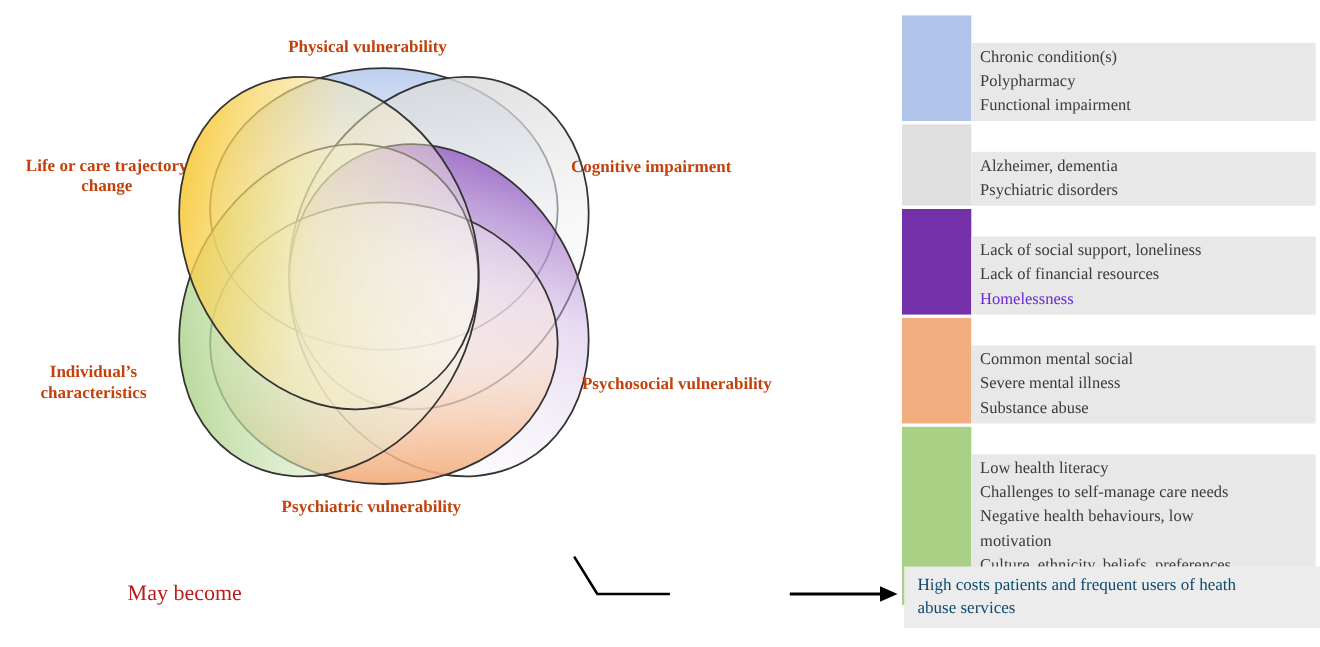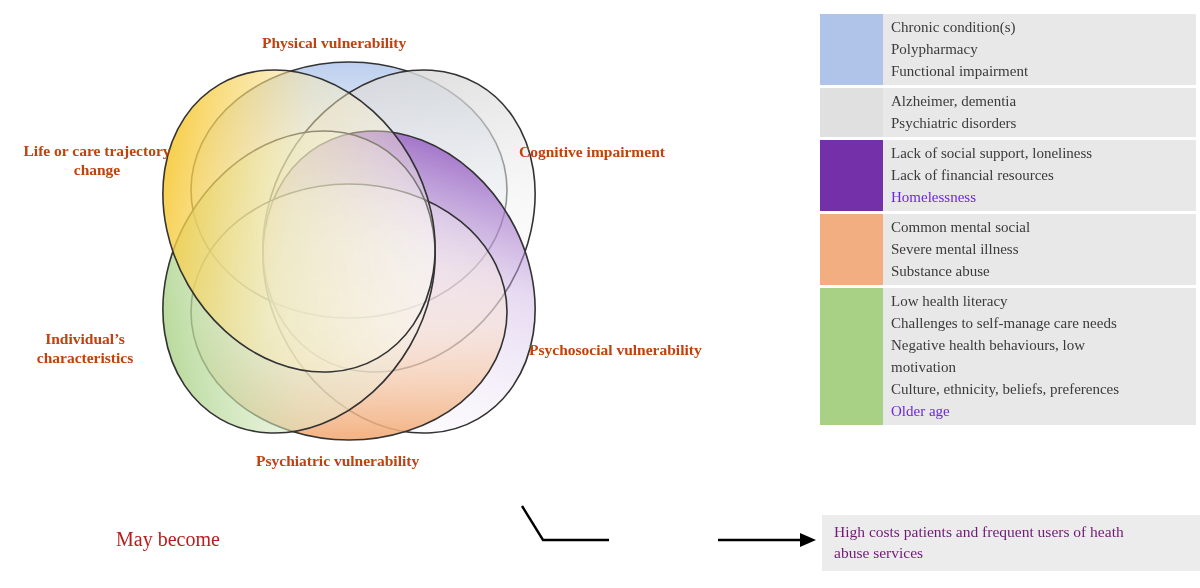--- a/index.html
+++ b/index.html
@@ -62,20 +62,21 @@
     flex: 0 0 63px;
   }
   .legend-text {
     flex: 1 1 auto;
     background: #e8e8e8;
     padding: 2px 6px 3px 8px;
     font-family: "Liberation Serif", "DejaVu Serif", serif;
     font-size: 15px;
     line-height: 22px;
     color: #3b3b3b;
+    margin-top: 25px;
   }
   .legend-line { display: block; }
   .legend-line.bold { color: #6d28d9; }
 
   
   #flow {
     position: absolute;
     left: 500px;
     top: 492px;
     width: 700px;
@@ -94,21 +95,21 @@
   #outcome-box {
     position: absolute;
     left: 322px;
     top: 23px;
     width: 356px;
     background: #ececec;
     padding: 6px 10px 8px 12px;
     font-family: "Liberation Serif", "DejaVu Serif", serif;
     font-size: 15.5px;
     line-height: 21px;
-    color: #701a75;
+    color: #0c4a6e;
   }
 </style>
 </head>
 <body>
 
 <div id="venn-wrap">
 
   <svg id="venn-svg" width="780" height="490" viewBox="0 0 780 490">
     <defs>
 

